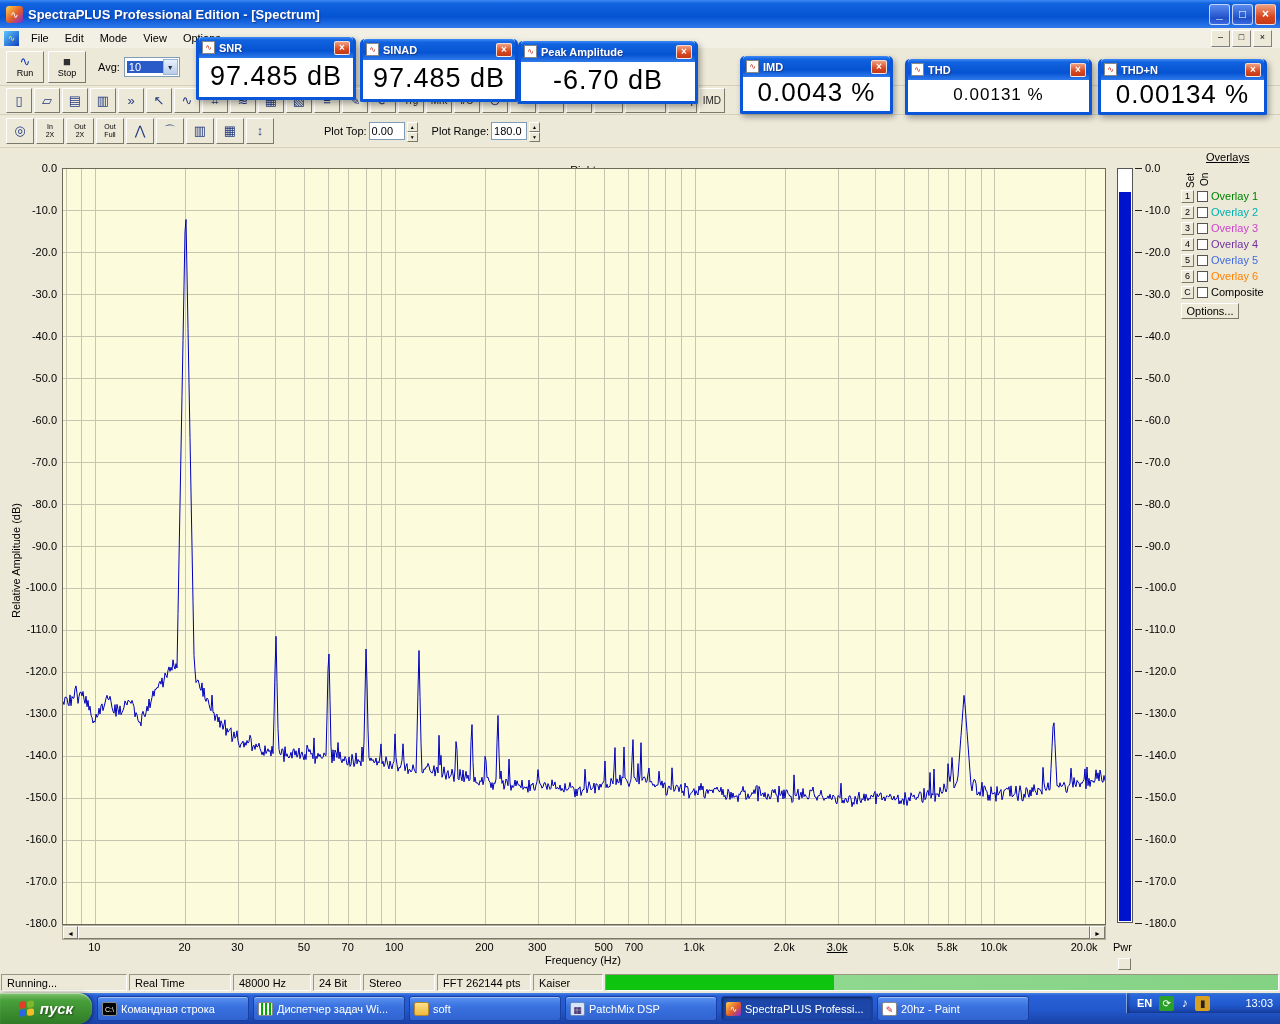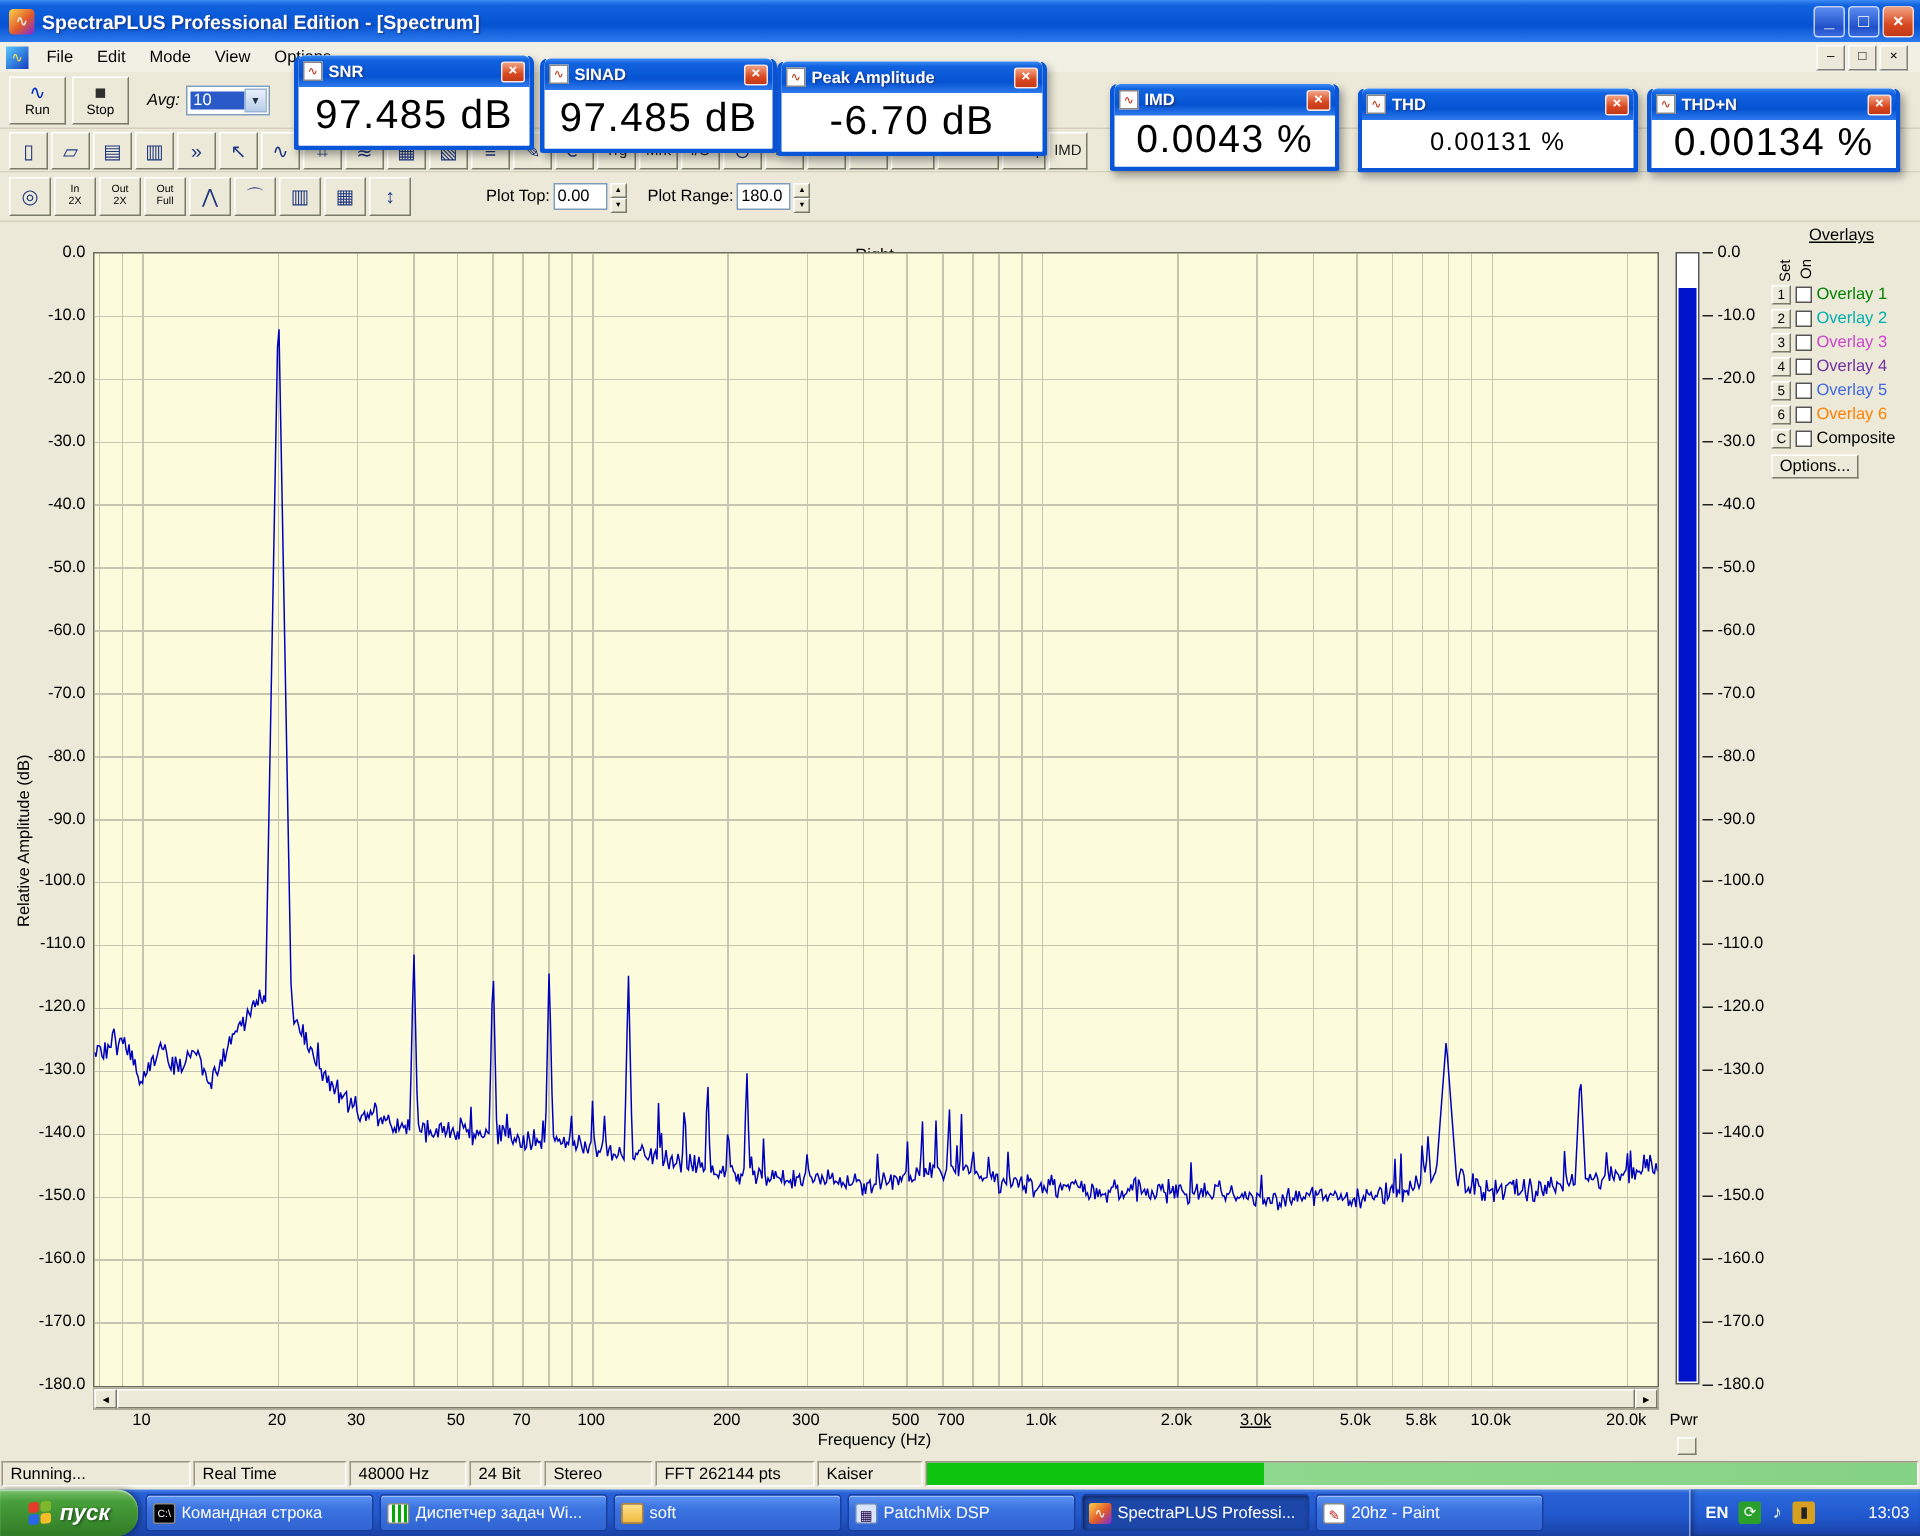--- a/index.html
+++ b/index.html
@@ -31,21 +31,21 @@
   
   .tb{position:absolute;left:0;width:1280px;background:#ece9d8;box-sizing:border-box;border-bottom:1px solid #d4d0bc;}
   .tb1{top:48px;height:38px;display:flex;align-items:center;padding-left:6px;gap:4px;}
   .tb2{top:86px;height:29px;display:flex;align-items:flex-start;padding:2px 0 0 6px;gap:2px;}
   .tb3{top:115px;height:33px;display:flex;align-items:center;padding-left:6px;gap:2px;}
   .bigbtn{width:38px;height:32px;background:#ece9d8;border:1px solid;border-color:#fff #7a7a6a #7a7a6a #fff;
     display:flex;flex-direction:column;align-items:center;justify-content:center;box-sizing:border-box;}
   .bb-ico{font-size:13px;line-height:13px;color:#0030c0;}
   .bb-ico.stop{color:#303030;}
   .bb-lbl{font-size:9px;line-height:10px;}
-  .avg-label{margin-left:8px;font-style:italic;}
+  .avg-label{margin-left:8px;}
   .combo{width:56px;height:20px;background:#fff;border:1px solid #7f9db9;display:flex;align-items:center;box-sizing:border-box;}
   .combo-val{flex:1;background:#2a5ac8;color:#fff;margin:1px 0 1px 2px;padding:0 2px;font-size:11px;}
   .combo-arrow{width:15px;height:16px;background:linear-gradient(180deg,#e8f0fc,#b8cce8);border:1px solid #9ab4d8;
     font-size:7px;line-height:15px;text-align:center;color:#234;margin-right:1px;box-sizing:border-box;}
   .tbtn{min-width:26px;height:25px;background:#ece9d8;border:1px solid;border-color:#fff #7a7a6a #7a7a6a #fff;
     box-sizing:border-box;display:flex;align-items:center;justify-content:center;font-size:10px;padding:0 3px;}
   .tglyph{font-size:13px;color:#203880;}
   .tbtn.ttext{font-size:10px;color:#202020;}
   .zbtn{min-width:28px;height:26px;background:#ece9d8;border:1px solid;border-color:#fff #7a7a6a #7a7a6a #fff;
     box-sizing:border-box;display:flex;flex-direction:column;align-items:center;justify-content:center;line-height:8px;}
@@ -128,21 +128,21 @@
   .task.active{background:#1c47a8;box-shadow:inset 1px 1px 3px rgba(0,0,0,.5);}
   .tlabel{white-space:nowrap;overflow:hidden;text-overflow:ellipsis;font-size:11px;}
   .tic{width:15px;height:14px;flex:0 0 15px;font-size:7px;line-height:14px;text-align:center;border-radius:2px;box-sizing:border-box;}
   .tic-console{background:#000;color:#fff;border:1px solid #888;}
   .tic-chart{background:#fff;border:1px solid #888;
     background-image:linear-gradient(90deg,transparent 2px,#0a0 2px,#0a0 4px,transparent 4px,transparent 6px,#0a0 6px,#0a0 8px,transparent 8px,transparent 10px,#0a0 10px,#0a0 12px,transparent 12px);}
   .tic-folder{background:linear-gradient(180deg,#ffe08a,#efb93f);border:1px solid #b8862a;}
   .tic-app{background:#d8e4f8;border:1px solid #6888c0;color:#204;font-size:9px;}
   .tic-spectra{background:linear-gradient(135deg,#ffd24a,#e05a2a 55%,#7a2ae0);color:#fff;font-size:9px;}
   .tic-paint{background:#fff;border:1px solid #888;color:#c02020;font-size:9px;}
-  .tray{position:absolute;right:0;top:0;width:154px;height:31px;
+  .tray{position:absolute;right:0;top:0;width:154px;height:20px;
     background:linear-gradient(180deg,#4a90ee 0%,#2a68dc 10%,#2058cc 60%,#1941a5 100%);
     border-left:1px solid rgba(255,255,255,.45);box-shadow:inset 2px 0 3px rgba(0,0,0,.3);
     display:flex;align-items:center;gap:4px;padding:0 7px;box-sizing:border-box;}
   .lang{color:#fff;font-weight:bold;font-size:11px;padding:1px 3px;}
   .tray-ico{width:15px;height:15px;border-radius:2px;color:#fff;font-size:10px;line-height:15px;text-align:center;}
   .tray-ico.i0{background:#2aa02a;}
   .tray-ico.i1{background:transparent;font-size:12px;}
   .tray-ico.i2{background:#d8a020;color:#222;}
   .clock{margin-left:auto;color:#fff;font-size:11px;}
 </style>
@@ -399,21 +399,21 @@
       </div>
     </div>
   <div class="ovoptions">Options...</div>
 
   <div class="statusbar" id="statusbar">
       <div class="sbseg" style="width: 126px;">Running...</div>
       <div class="sbseg" style="width: 102px;">Real Time</div>
       <div class="sbseg" style="width: 78px;">48000 Hz</div>
       <div class="sbseg" style="width: 48px;">24 Bit</div>
       <div class="sbseg" style="width: 72px;">Stereo</div>
-      <div class="sbseg" style="width: 106px;">FFT 262144 pts</div>
+      <div class="sbseg" style="width: 94px;">FFT 262144 pts</div>
       <div class="sbseg" style="width: 70px;">Kaiser</div>
       <div class="sbprog"></div>
     </div>
 
   <div class="taskbar">
     <div class="startbtn">
       <span class="xpflag">
           <i></i>
           <i></i>
           <i></i>

